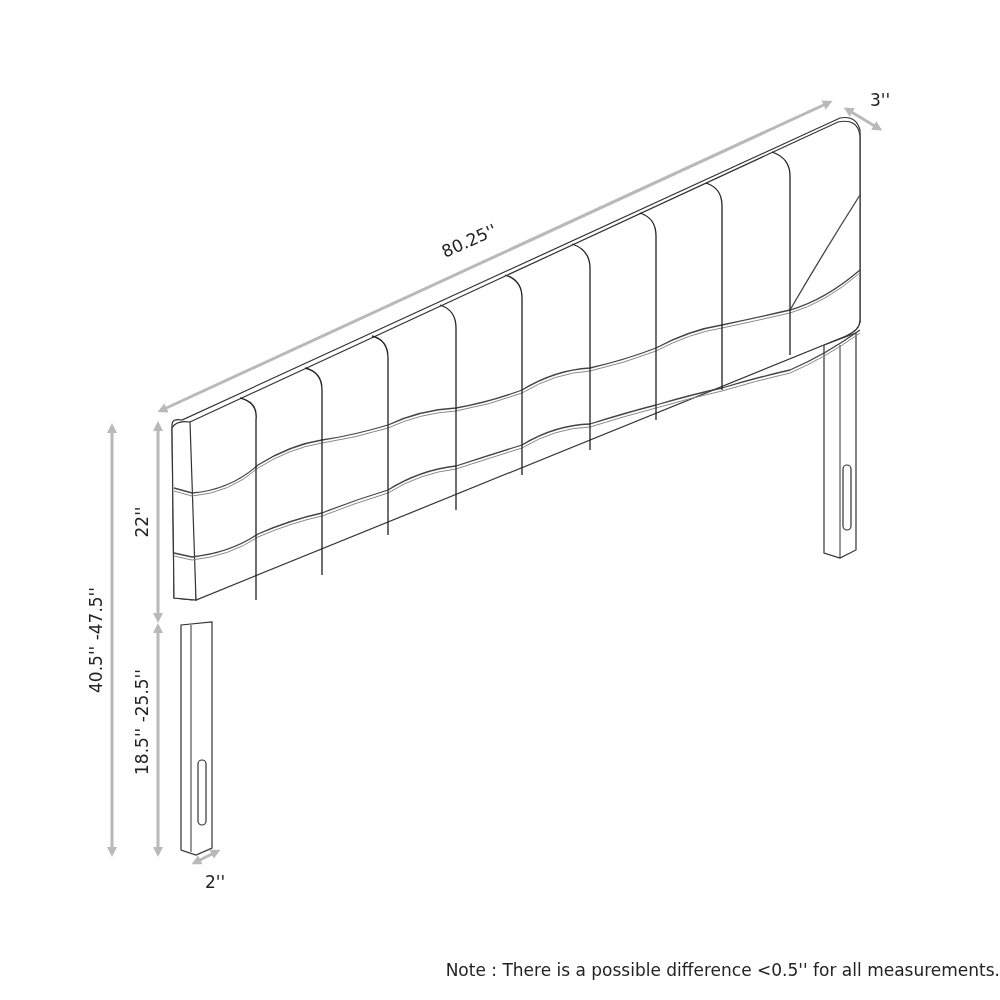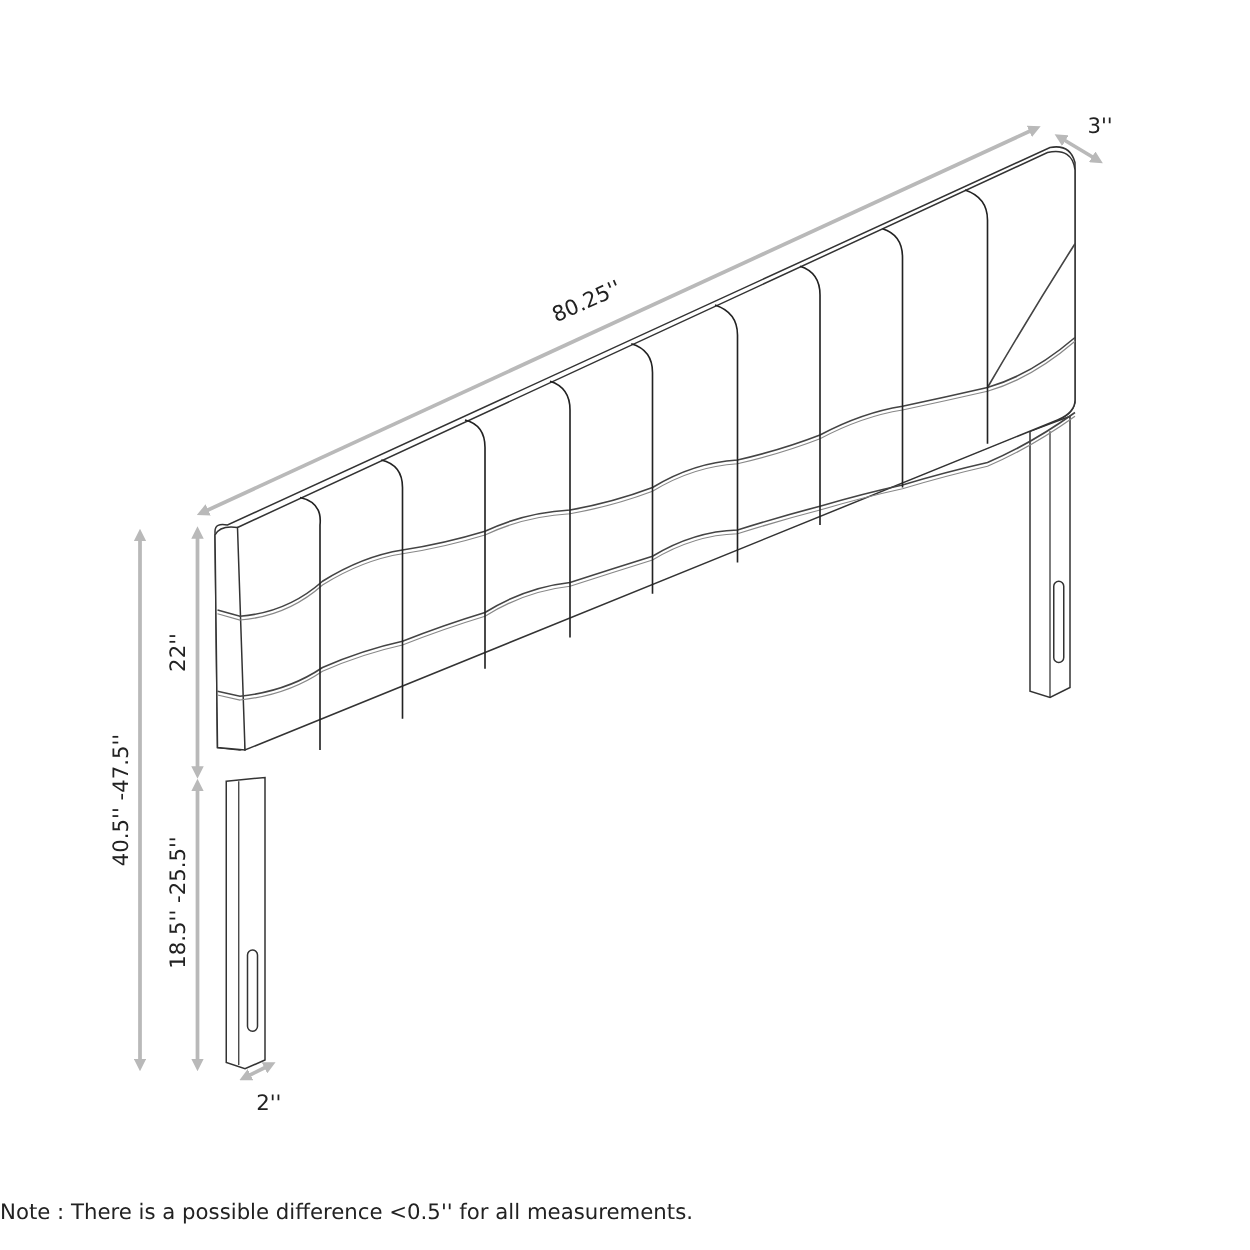--- a/index.html
+++ b/index.html
@@ -1,20 +1,20 @@
 <!DOCTYPE html>
 <html><head>
 <meta charset="utf-8">
 <style>
   html, body { margin: 0; padding: 0; background: #ffffff; }
   body { width: 1000px; height: 1000px; position: relative; overflow: hidden;
          font-family: "Liberation Sans", "DejaVu Sans", sans-serif; }
   #diagram { position: absolute; left: 0; top: 0; width: 1000px; height: 1000px; }
   .dim-text { font-family: "DejaVu Sans", "Liberation Sans", sans-serif; font-size: 17px; fill: #222222; }
-  .note { position: absolute; left: 0; width: 1000px; top: 960px; text-align: left;
+  .note { position: absolute; left: 0; width: 1000px; top: 960px; text-align: right;
           font-family: "DejaVu Sans", "Liberation Sans", sans-serif; font-size: 17px; color: #222222; }
   .outline { fill: #ffffff; stroke: #333333; stroke-width: 1.2; }
   .seam { fill: none; stroke: #444444; stroke-width: 1.3; }
   .seam2 { fill: none; stroke: #888888; stroke-width: 1; }
   .tuft { fill: none; stroke: #222222; stroke-width: 1.3; }
   .dimline { stroke: #b9b9b9; stroke-width: 3; fill: none; }
   .arrowhead { fill: #b9b9b9; }
 </style>
 </head>
 <body>

